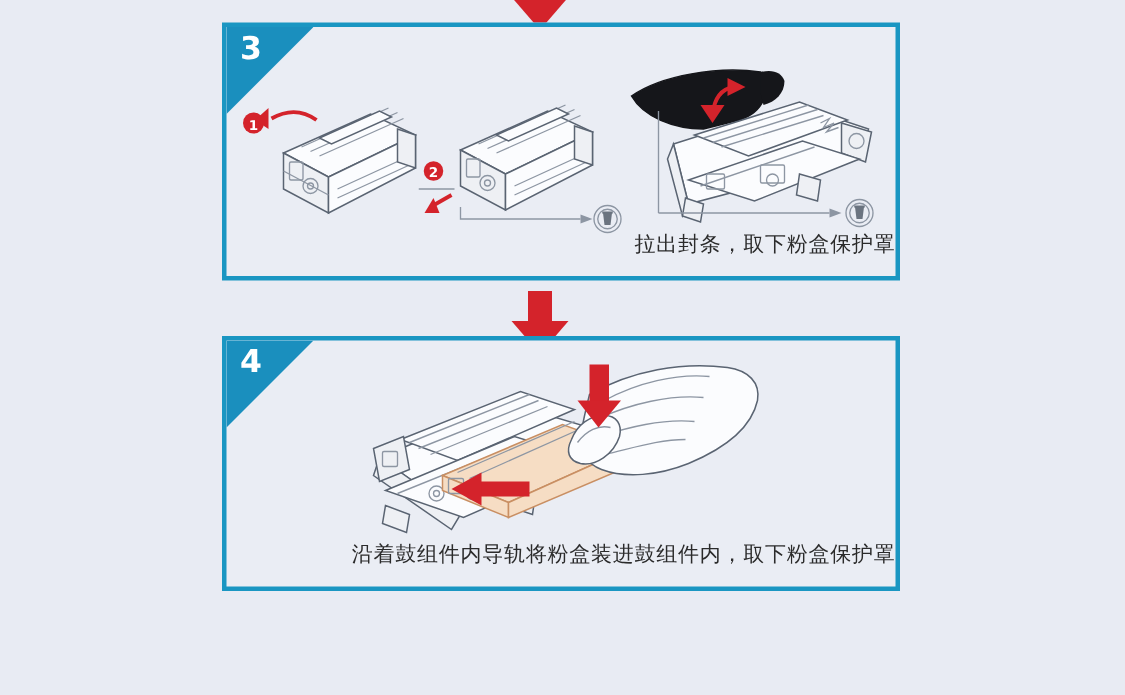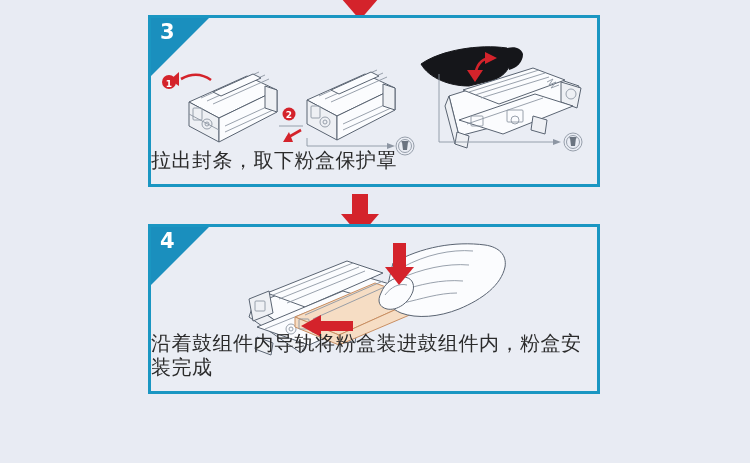--- a/index.html
+++ b/index.html
@@ -70,22 +70,22 @@
     line-height: 1;
     font-family: "DejaVu Sans", "Liberation Sans", sans-serif;
   }
 
   
   .caption {
     position: absolute;
     left: 0;
     right: 0;
     bottom: 12px;
-    text-align: left;
-    font-size: 20px;
+    text-align: right;
+    font-size: 14px;
     color: #2b2b2b;
     letter-spacing: 0.5px;
     line-height: 1.2;
     font-family: "DejaVu Sans", "Liberation Sans", sans-serif;
   }
 
   
   .illus-row {
     position: absolute;
     left: 0;
@@ -327,16 +327,16 @@
         </g>
 
         <g>
           <rect x="150" y="10" width="13" height="26" fill="#d4232b"></rect>
           <polygon points="142,34 171,34 156,52" fill="#d4232b"></polygon>
         </g>
 
       </svg>
     </div>
 
-    <div class="caption">沿着鼓组件内导轨将粉盒装进鼓组件内，粉盒安装完成</div>
+    <div class="caption">沿着鼓组件内导轨将粉盒装进鼓组件内，取下粉盒保护罩</div>
   </div>
 
 </div>
 
 </body></html>

